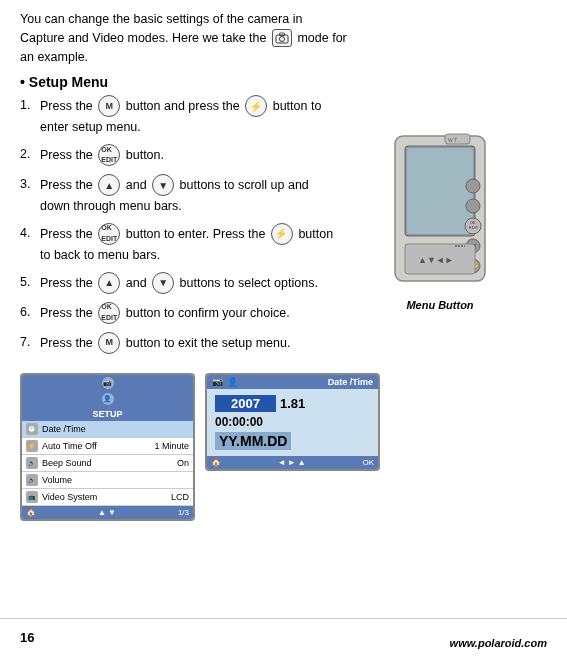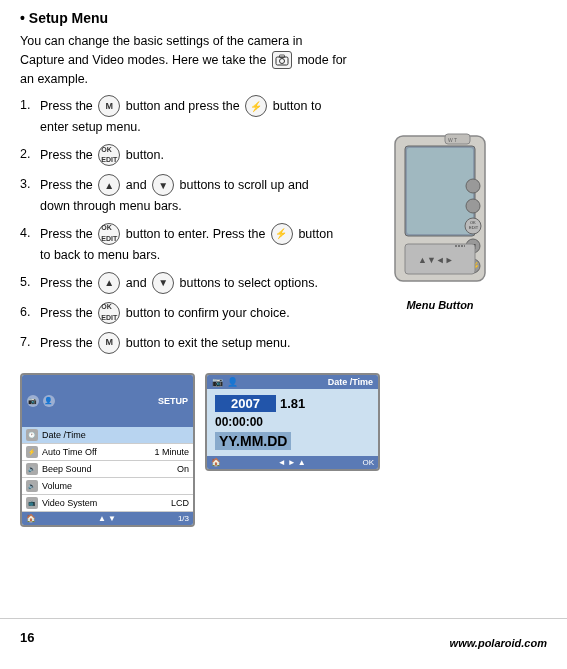--- a/index.html
+++ b/index.html
@@ -123,24 +123,25 @@
 
     .lcd-screen.date-time {
       background: #d0e8f0;
     }
 
     .lcd-header {
       background: #5a7ab5;
       color: white;
       font-size: 9px;
       font-weight: bold;
-      padding: 20px 5px;
+      padding: 2px 5px;
       display: flex;
       align-items: center;
       gap: 4px;
+      flex-direction: column;
     }
 
     .lcd-header .icon-small {
       width: 12px;
       height: 12px;
       border-radius: 50%;
       background: rgba(255,255,255,0.4);
       display: inline-flex;
       align-items: center;
       justify-content: center;
@@ -279,38 +280,38 @@
       font-size: 11px;
       font-style: italic;
       font-weight: bold;
     }
 
   </style>
 </head>
 <body>
 
 <div class="page-container">
-
-  <div style="margin-bottom:6px;">
-    <span style="font-weight:bold; font-size:14px;">• </span><span style="font-weight:bold; font-size:14px;">Setup Menu</span>
-  </div>
 
   <div style="font-size:12.5px; line-height:1.5; margin-bottom:8px; max-width:330px;">
     <span>You can change the basic settings of the camera in Capture and Video modes. Here we take the</span>
     
     <span style="display:inline-flex;align-items:center;justify-content:center;border:1.5px solid #555;border-radius:3px;width:20px;height:18px;font-size:8px;vertical-align:middle;margin:0 2px;background:#f5f5f5;">
       <svg width="14" height="12" viewBox="0 0 14 12">
           <rect x="1" y="3" width="12" height="8" rx="1.5" fill="none" stroke="#333" stroke-width="1"></rect>
           <circle cx="7" cy="7" r="2.5" fill="none" stroke="#333" stroke-width="1"></circle>
           <rect x="4.5" y="1" width="5" height="2.5" rx="0.5" fill="none" stroke="#333" stroke-width="0.8"></rect>
         </svg>
     </span>
     <span>mode for an example.</span>
   </div>
 
+  <div style="margin-bottom:6px;">
+    <span style="font-weight:bold; font-size:14px;">• </span><span style="font-weight:bold; font-size:14px;">Setup Menu</span>
+  </div>
+
   <div class="steps-area">
     <div class="steps-left">
 
       <div class="step-item">
         <span class="step-num">1.</span>
         <span class="step-text">
           Press the <span class="inline-icon mode">M</span> button and press the
           <span class="inline-icon lightning" style="font-size:10px;">⚡</span>
           button to enter setup menu.
         </span>

